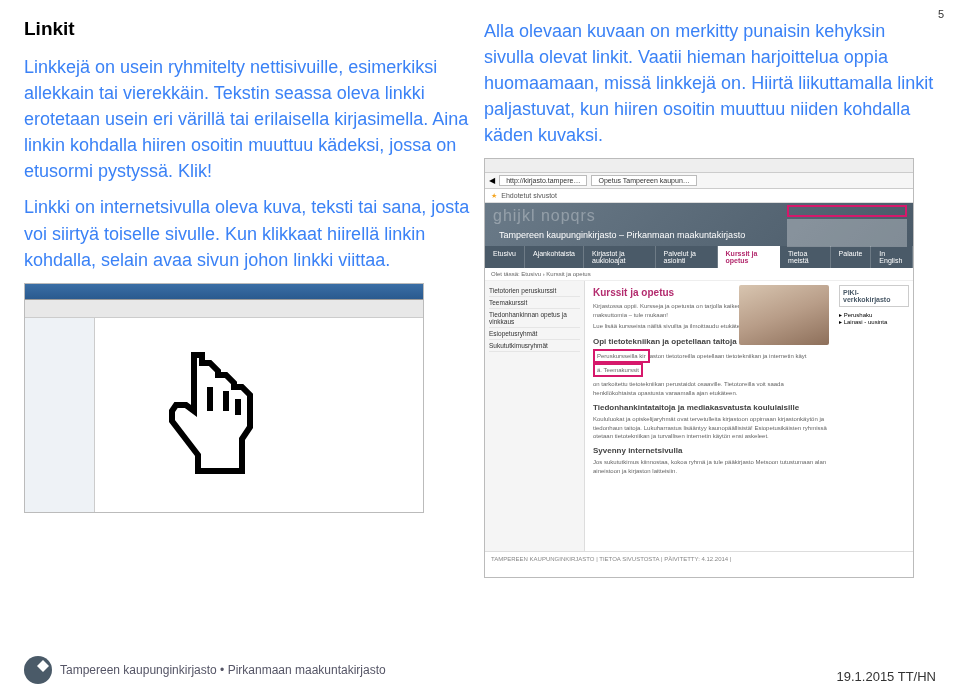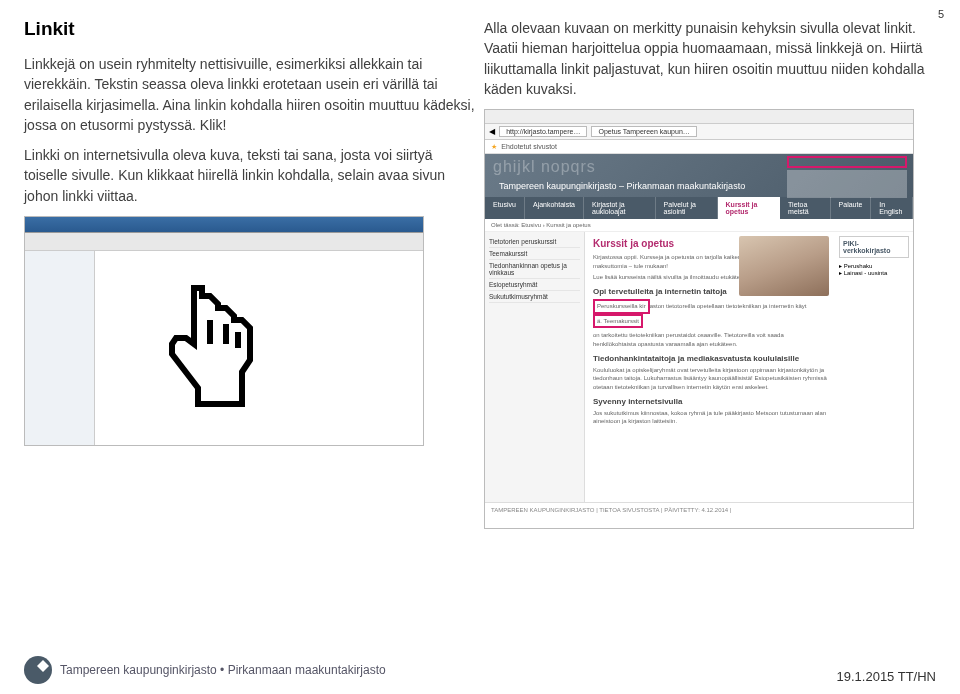--- a/index.html
+++ b/index.html
@@ -26,23 +26,23 @@
   .col-left, .col-right {
     flex: 1;
   }
   h1 {
     font-size: 19px;
     font-weight: bold;
     margin-bottom: 14px;
     color: #000;
   }
   p {
-    font-size: 14px;
+    font-size: 18px;
     line-height: 1.45;
-    color: #404040;
+    color: #3b82f6;
     margin-bottom: 10px;
   }
   
   .left-shot {
     margin-top: 10px;
     width: 400px;
     height: 230px;
     border: 1px solid #bbb;
     background: #fafafa;
     position: relative;
@@ -351,21 +351,21 @@
           <div class="item">Teemakurssit</div>
           <div class="item">Tiedonhankinnan opetus ja vinkkaus</div>
           <div class="item">Esiopetusryhmät</div>
           <div class="item">Sukututkimusryhmät</div>
         </div>
         <div class="pb-main">
           <div class="photo"></div>
           <h3>Kurssit ja opetus</h3>
           <div class="txt">Kirjastossa oppii. Kursseja ja opetusta on tarjolla kaikenikäisille. Kurssit ovat maksuttomia – tule mukaan!</div>
           <div class="txt">Lue lisää kursseista näiltä sivuilta ja ilmoittaudu etukäteen puhelimitse tai paikan päällä.</div>
-          <h4>Opi tervetulleita ja internetin taitoja</h4>
+          <h4>Opi tietotekniikan ja opetellaan taitoja</h4>
           <div class="txt">
             <span class="highlight-box2">Peruskursseilla kir</span><span>aston tietotoreilla opetellaan tietotekniikan ja internetin käyt</span><span class="highlight-box2">ä. Teemakurssit</span>
           </div>
           <div class="txt">on tarkoitettu tietotekniikan perustaidot osaaville. Tietotoreilla voit saada henkilökohtaista opastusta varaamalla ajan etukäteen.</div>
           <h4>Tiedonhankintataitoja ja mediakasvatusta koululaisille</h4>
           <div class="txt">Koululuokat ja opiskelijaryhmät ovat tervetulleita kirjastoon oppimaan kirjastonkäytön ja tiedonhaun taitoja. Lukuharrastus lisääntyy kaunopäällisistä! Esiopetusikäisten ryhmissä otetaan tietotekniikan ja turvallisen internetin käytön ensi askeleet.</div>
           <h4>Syvenny internetsivulla</h4>
           <div class="txt">Jos sukututkimus kiinnostaa, kokoa ryhmä ja tule pääkirjasto Metsoon tutustumaan alan aineistoon ja kirjaston laitteisiin.</div>
         </div>
         <div class="pb-right">

